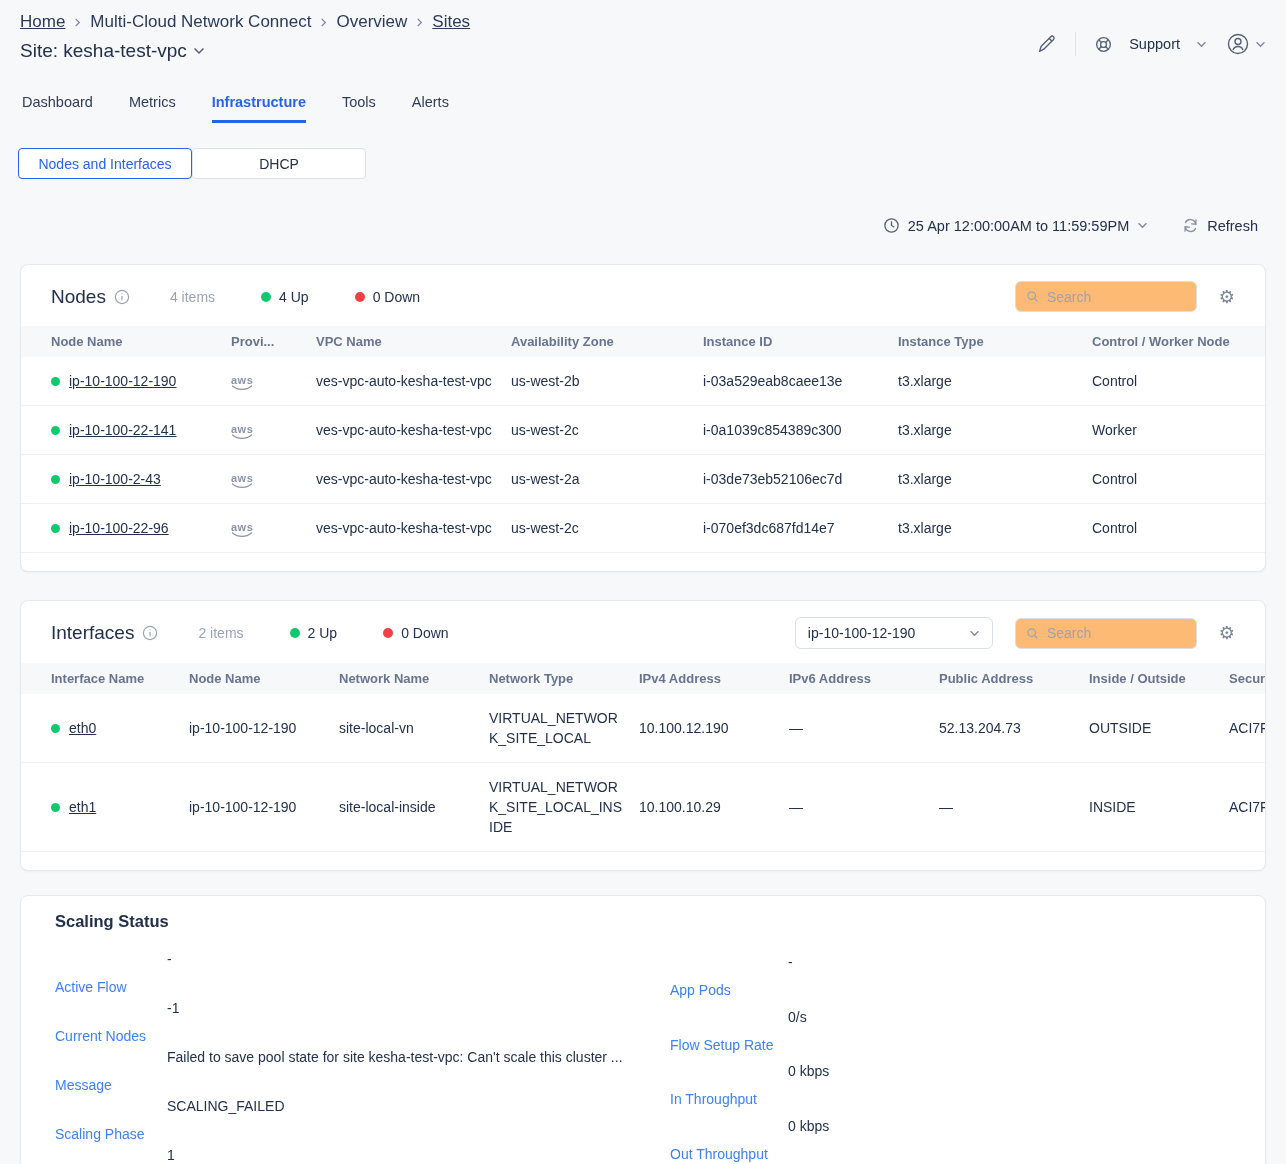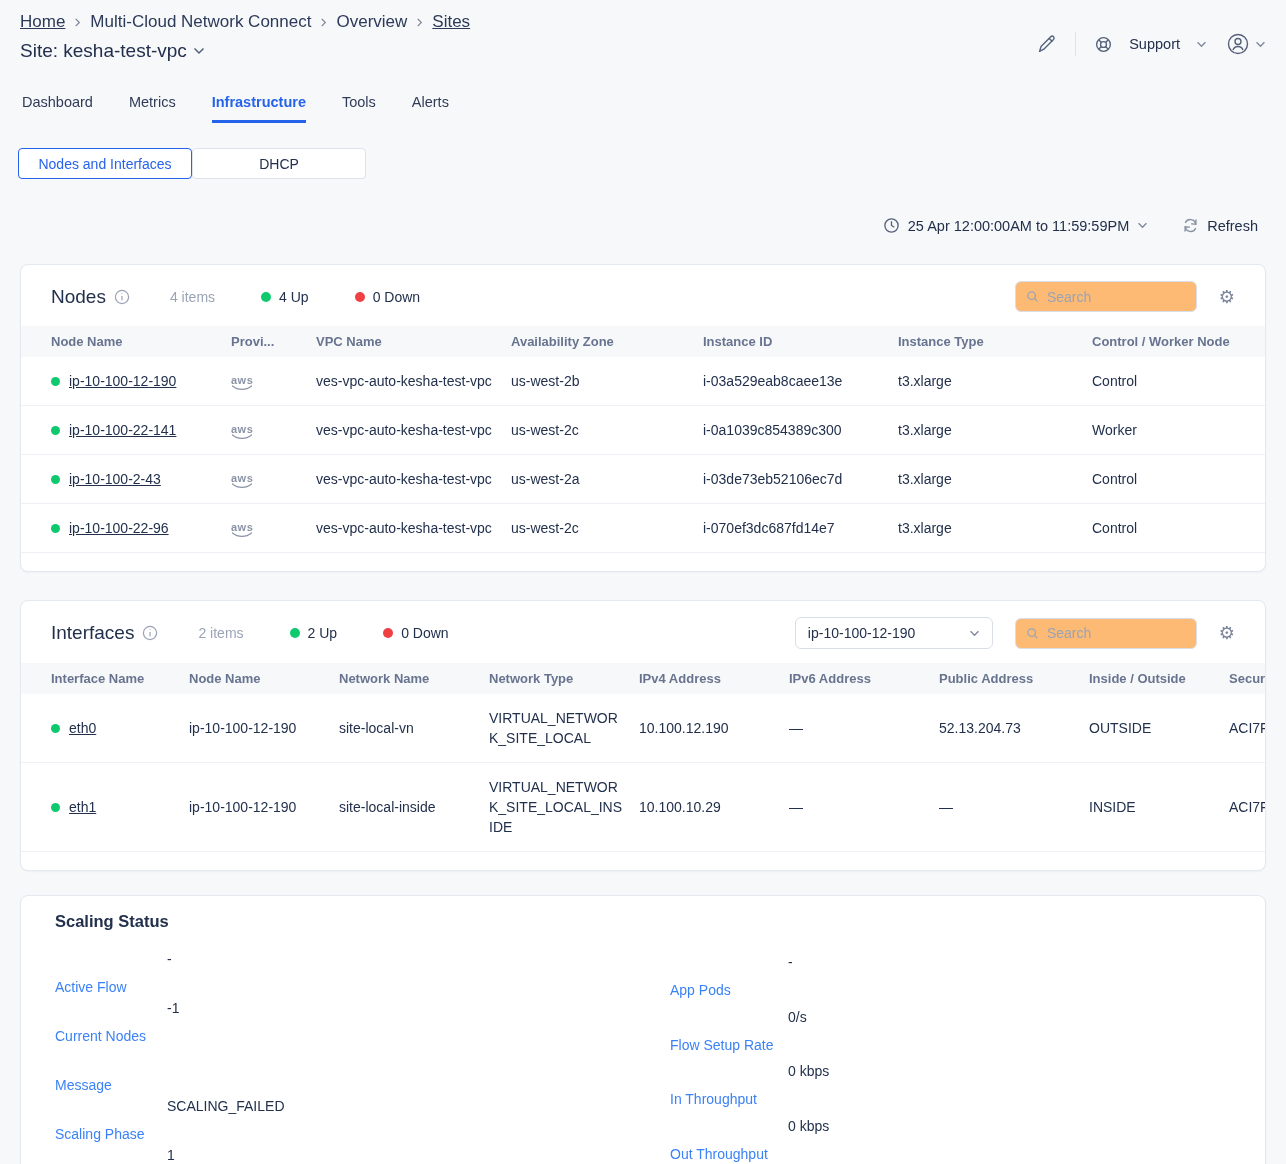--- a/index.html
+++ b/index.html
@@ -436,20 +436,21 @@
         <div class="srow">
             <span class="slabel">Active Flow</span>
             <span class="svalue">-</span>
           </div>
         <div class="srow">
             <span class="slabel">Current Nodes</span>
             <span class="svalue">-1</span>
           </div>
         <div class="srow">
             <span class="slabel">Message</span>
+            <span class="svalue">Failed to save pool state for site kesha-test-vpc: Can't scale this cluster ...</span>
           </div>
         <div class="srow">
             <span class="slabel">Scaling Phase</span>
             <span class="svalue">SCALING_FAILED</span>
           </div>
         <div class="srow">
             <span class="slabel">Target Nodes</span>
             <span class="svalue">1</span>
           </div>
       </div>

